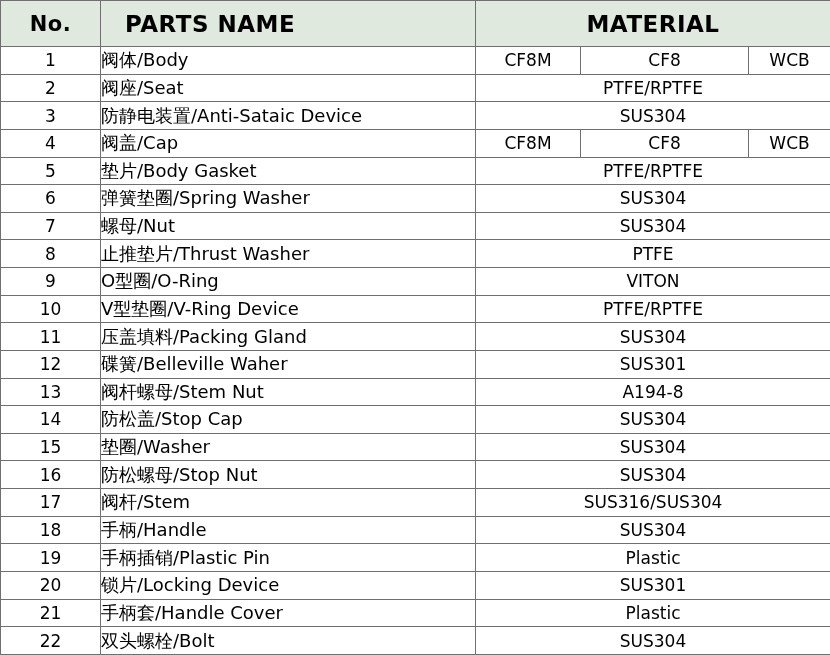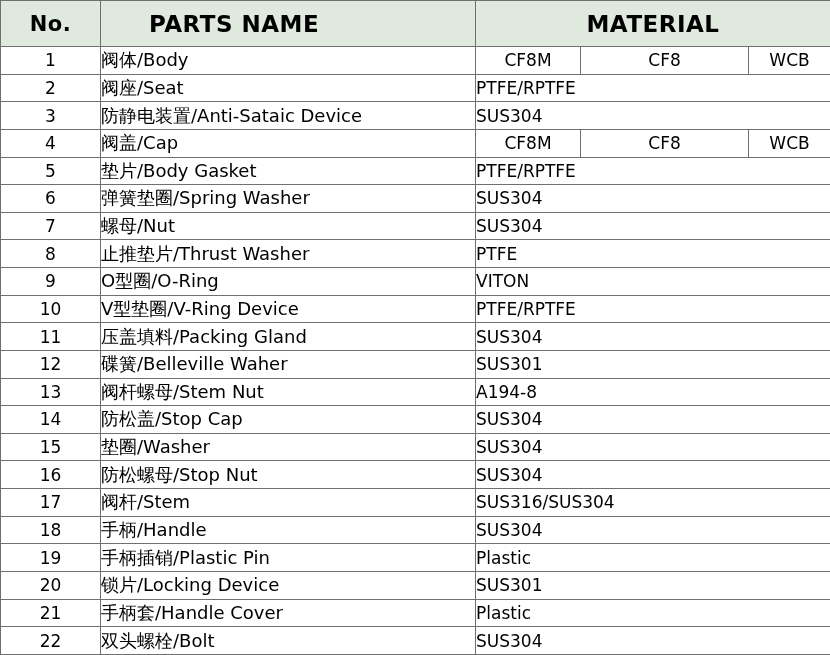--- a/index.html
+++ b/index.html
@@ -45,39 +45,40 @@
     font-weight: bold;
     font-size: 22px;
     letter-spacing: 0.5px;
     text-align: center;
   }
   thead th.h-no {
     font-size: 21px;
   }
   thead th.h-name {
     text-align: left;
-    padding-left: 48px;
+    padding-left: 24px;
     font-size: 23px;
   }
   thead th.h-material {
     font-size: 23px;
   }
   tbody tr {
     height: 26.5px;
   }
   td.no {
     text-align: center;
     font-size: 17px;
   }
   td.name {
     text-align: left;
     padding-left: 40px;
     font-size: 18px;
   }
   td.mat {
+    text-align: center;
     font-size: 17px;
   }
   td.mat-split {
     text-align: center;
     font-size: 17px;
     margin-top: 36px;
   }
   .cn {
     font-family: "DejaVu Sans", "Liberation Sans", sans-serif;
   }

